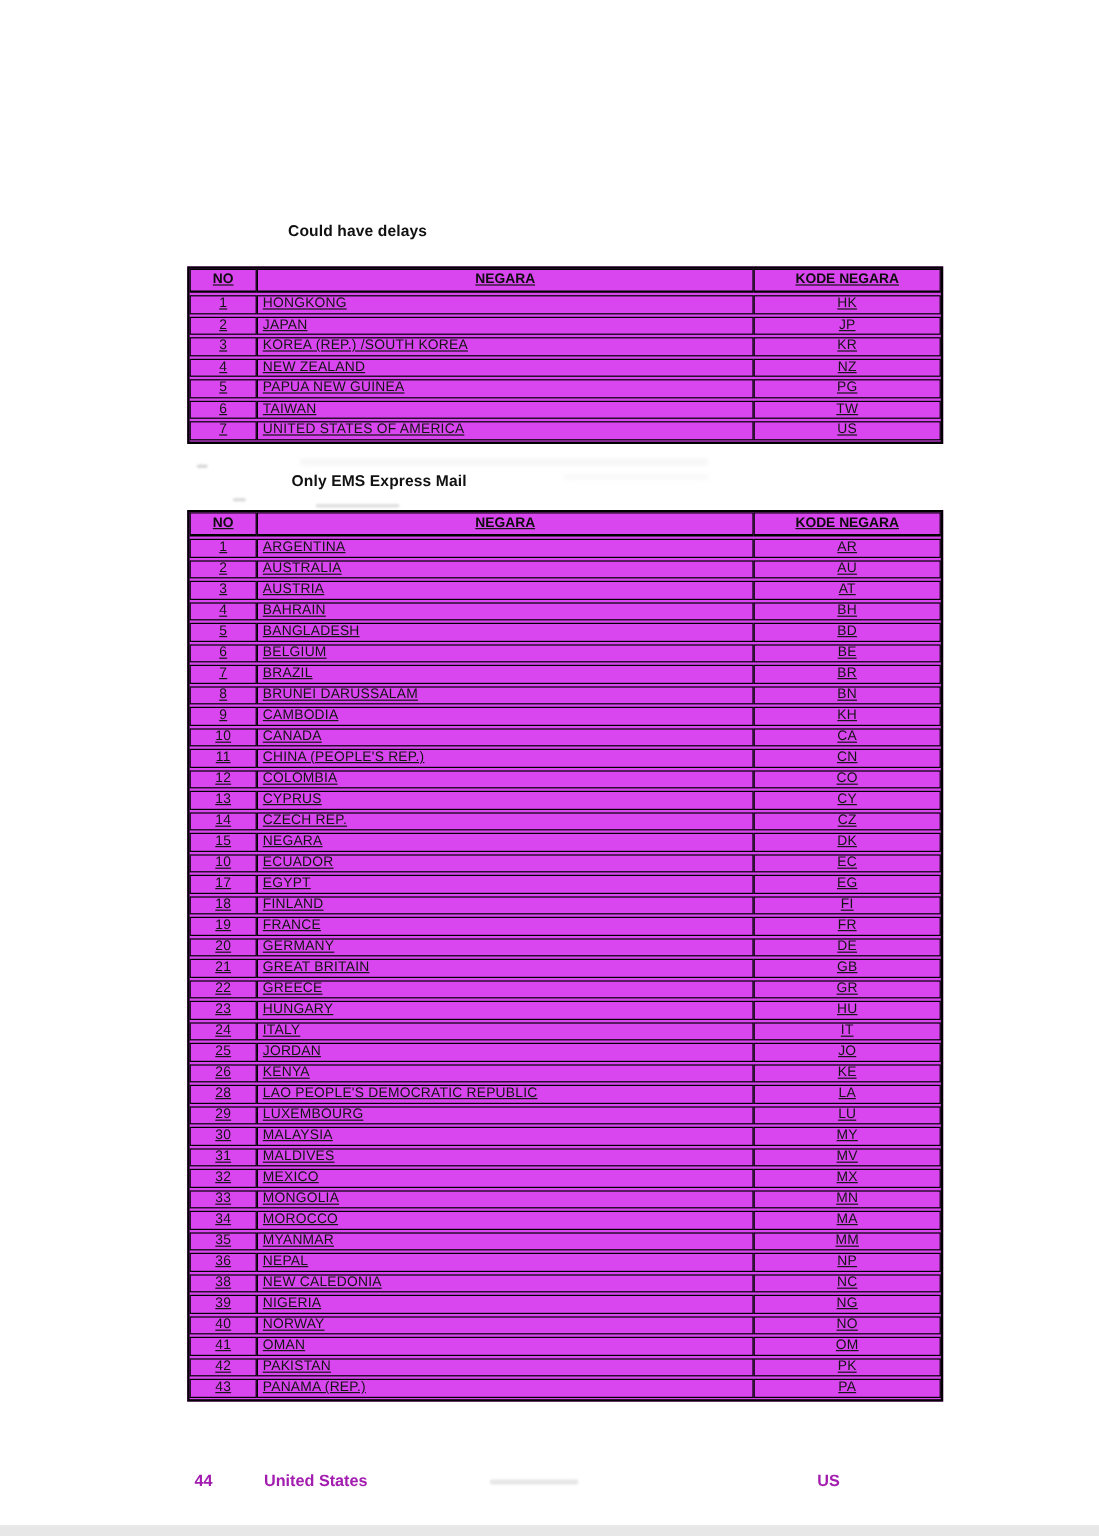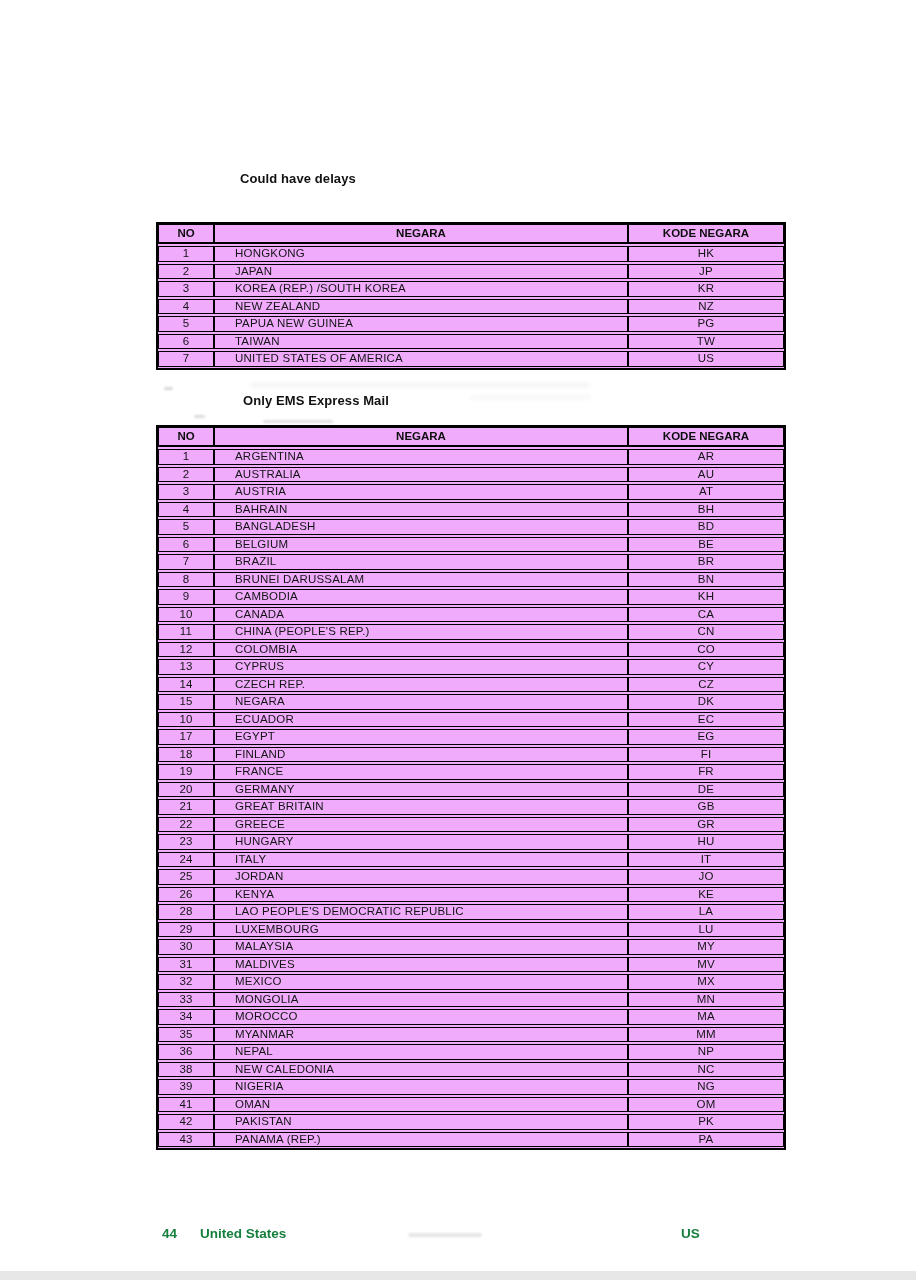--- a/index.html
+++ b/index.html
@@ -21,30 +21,31 @@
     background: #ffffff;
   }
   .sec-title {
     position: absolute;
     font-size: 13px;
     font-weight: 700;
     color: #111111;
     letter-spacing: 0.1px;
     white-space: nowrap;
   }
-  #title-delays { left: 240px; top: 171px; }
+  #title-delays { left: 240px; top: 185px; }
   #title-ems    { left: 243px; top: 393px; }
 
   .tablewrap {
     position: absolute;
     left: 156px;
     width: 630px;
     border: 2px solid #000000;
-    background: #f0abfc;
+    background: #d946ef;
     box-sizing: border-box;
+    text-decoration: underline;
   }
   #table-delays { top: 222px; }
   #table-ems    { top: 425px; }
 
   table.doc {
     width: 100%;
     table-layout: fixed;
     border-collapse: separate;
     border-spacing: 0 2px;
     margin-top: -2px;
@@ -70,36 +71,36 @@
     font-weight: 400;
     height: 13.5px;
     line-height: 13.5px;
     padding: 0;
     color: #141414;
     overflow: hidden;
     white-space: nowrap;
     letter-spacing: 0.2px;
   }
   table.doc td.no   { text-align: center; }
-  table.doc td.negara { text-align: left; padding-left: 20px; margin-top: 24px; }
+  table.doc td.negara { text-align: left; padding-left: 4px; margin-top: 24px; }
   table.doc td.kode { text-align: center; }
 
   .partial-row {
     position: absolute;
     top: 1226px;
     left: 0;
     width: 916px;
     height: 18px;
     font-size: 13.5px;
     font-weight: 700;
-    color: #15803d;
+    color: #a21caf;
   }
   .partial-row span { position: absolute; white-space: nowrap; }
   #pr-no   { left: 162px; }
-  #pr-name { left: 200px; }
+  #pr-name { left: 220px; }
   #pr-kode { left: 681px; }
 
   .bottom-strip {
     position: absolute;
     left: 0;
     top: 1271px;
     width: 916px;
     height: 9px;
     background: #e7e7e7;
   }
@@ -375,20 +376,25 @@
             <td class="no">38</td>
             <td class="negara">NEW CALEDONIA</td>
             <td class="kode">NC</td>
           </tr>
           <tr>
             <td class="no">39</td>
             <td class="negara">NIGERIA</td>
             <td class="kode">NG</td>
           </tr>
           <tr>
+            <td class="no">40</td>
+            <td class="negara">NORWAY</td>
+            <td class="kode">NO</td>
+          </tr>
+          <tr>
             <td class="no">41</td>
             <td class="negara">OMAN</td>
             <td class="kode">OM</td>
           </tr>
           <tr>
             <td class="no">42</td>
             <td class="negara">PAKISTAN</td>
             <td class="kode">PK</td>
           </tr>
           <tr>

